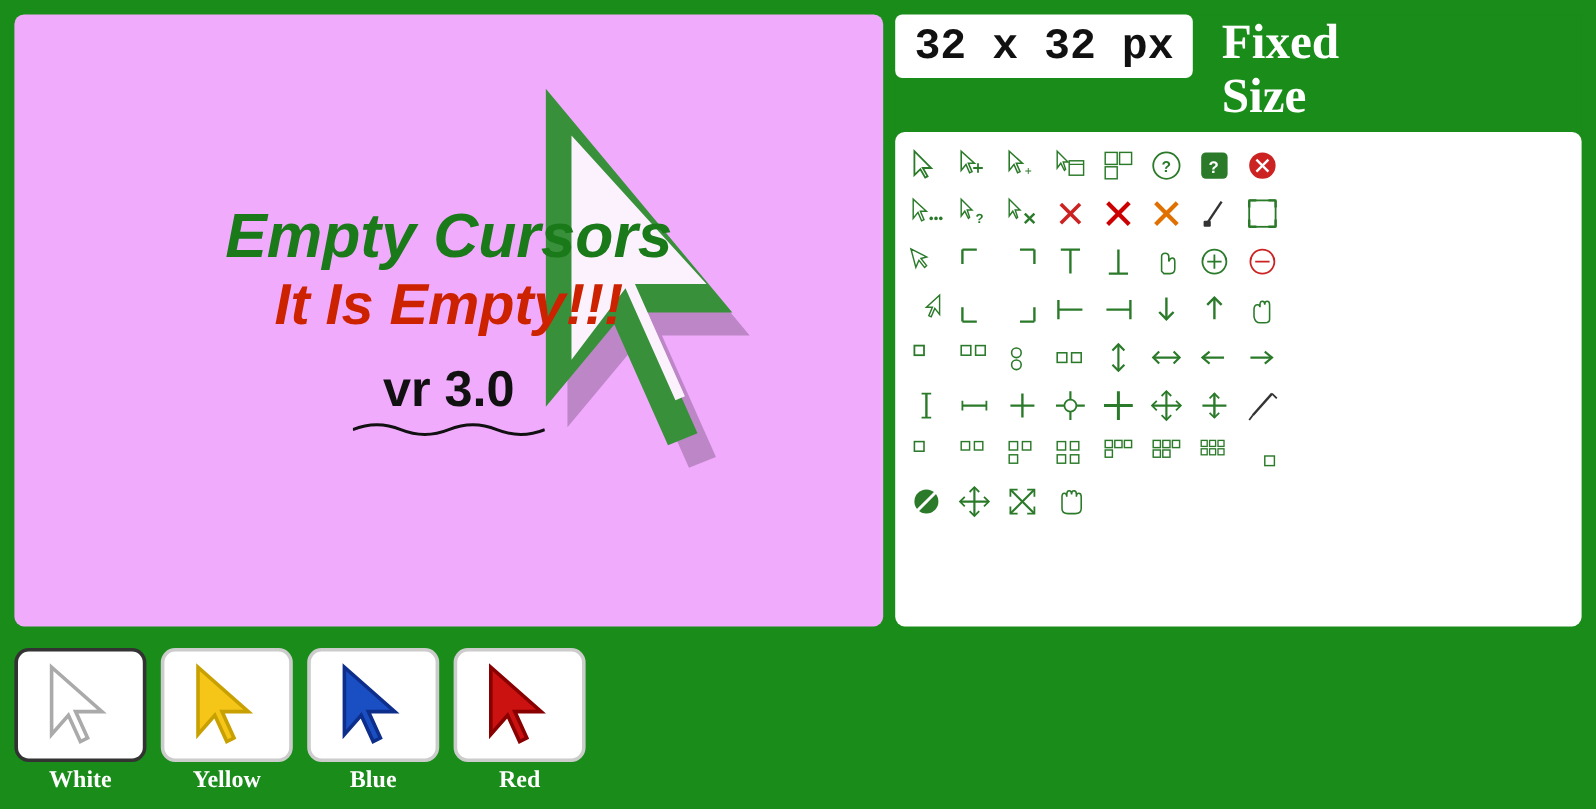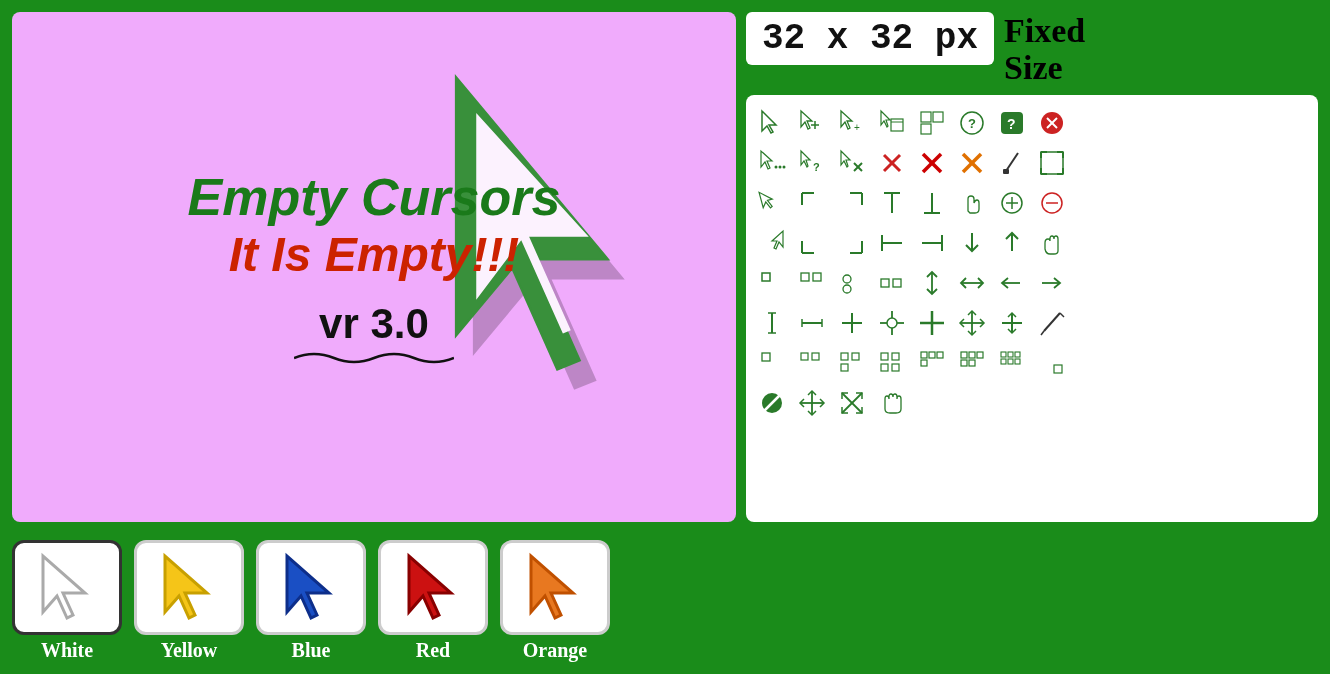--- a/index.html
+++ b/index.html
@@ -78,35 +78,35 @@
       background: #1a8c1a;
       flex: 1;
       display: flex;
       flex-direction: column;
       gap: 8px;
     }
     .right-header {
       display: flex;
       flex-direction: row;
       align-items: flex-start;
-      gap: 10px;
+      gap: 24px;
     }
     .size-badge {
       background: white;
       border-radius: 6px;
       padding: 6px 16px;
       font-size: 36px;
       font-weight: bold;
       color: #111;
       font-family: 'Courier New', monospace;
     }
     .fixed-size-label {
-      font-size: 34px;
+      font-size: 41px;
       font-weight: bold;
-      color: #000000;
+      color: #ffffff;
       font-family: 'Comic Sans MS', cursive;
       line-height: 1.1;
     }
     .color-label {
       font-size: 36px;
       font-weight: bold;
       color: white;
       font-family: 'Comic Sans MS', cursive;
       margin-top: 2px;
     }
@@ -735,21 +735,13 @@
     <span class="color-name">Blue</span>
   </div>
   <div class="color-option">
     <div class="color-btn">
       <svg viewBox="0 0 64 72" xmlns="http://www.w3.org/2000/svg" width="64" height="72">
         <polygon points="8,4 8,60 22,44 32,66 38,63 28,41 50,41" fill="#cc1111" stroke="#880000" stroke-width="3"></polygon>
       </svg>
     </div>
     <span class="color-name">Red</span>
   </div>
-  <div class="color-option">
-    <div class="color-btn">
-      <svg viewBox="0 0 64 72" xmlns="http://www.w3.org/2000/svg" width="64" height="72">
-        <polygon points="8,4 8,60 22,44 32,66 38,63 28,41 50,41" fill="#e87820" stroke="#c05000" stroke-width="3"></polygon>
-      </svg>
-    </div>
-    <span class="color-name">Orange</span>
-  </div>
 </div>
 
 </body></html>

